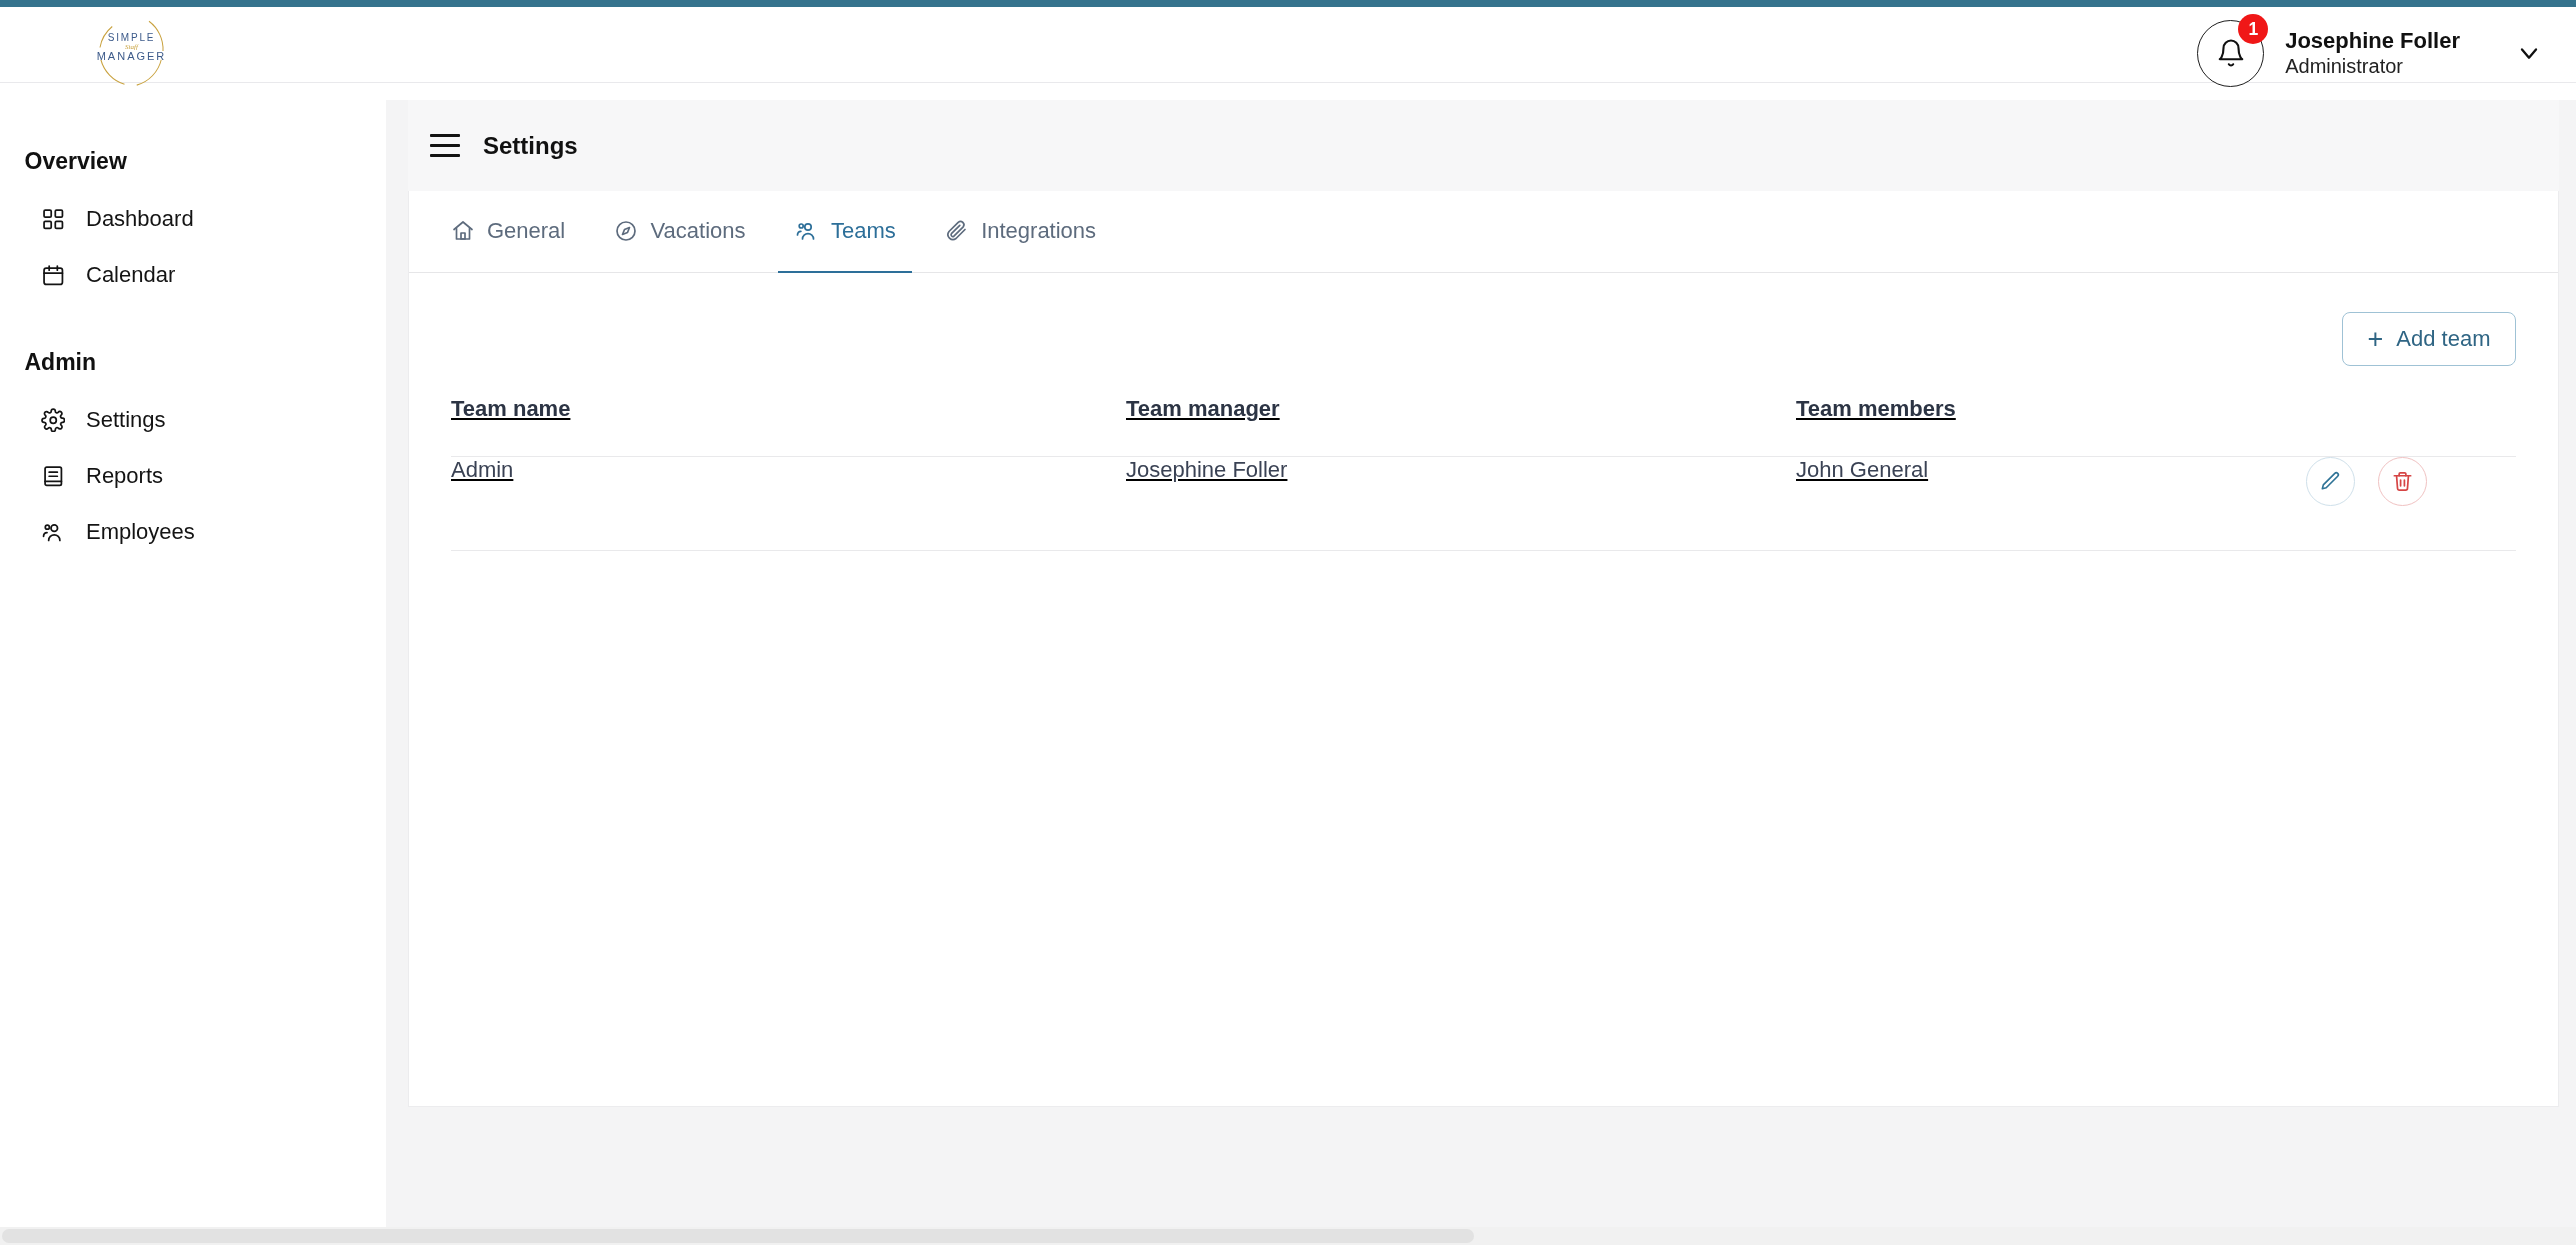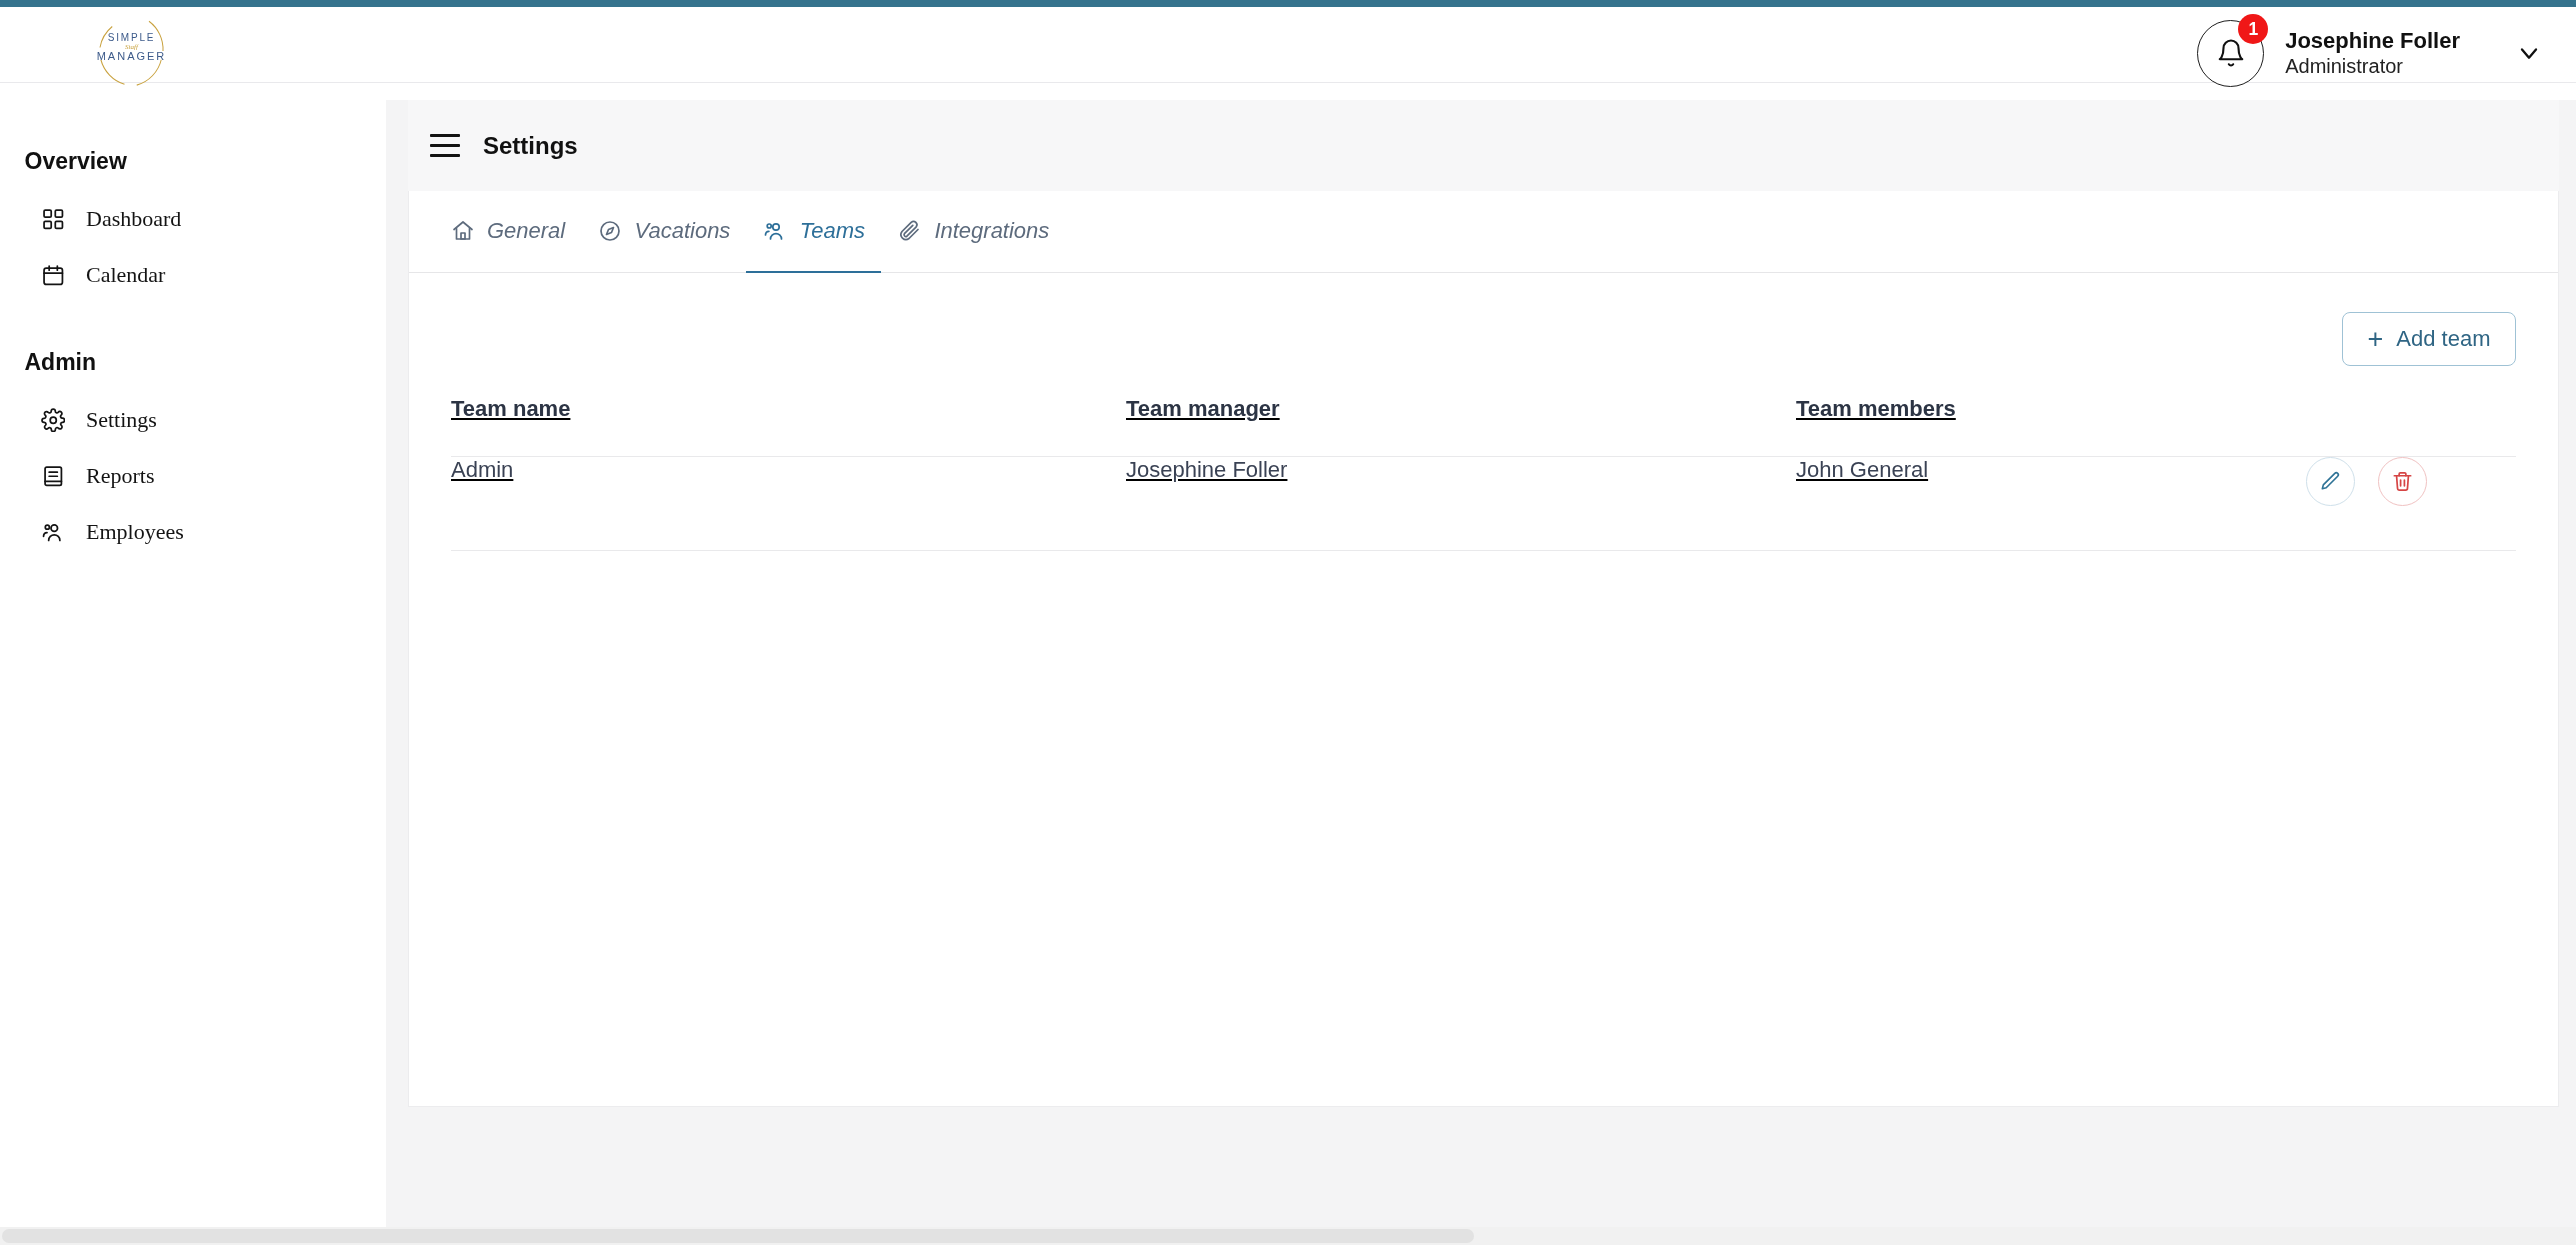--- a/index.html
+++ b/index.html
@@ -153,21 +153,20 @@
   }
   .nav-section-title.second { margin-top: 46px; }
 
   .nav-item {
     display: flex;
     align-items: center;
     gap: 19px;
     height: 56px;
     padding-left: 39px;
     cursor: pointer;
-    font-family: Liberation Serif, serif;
   }
   .nav-icon {
     width: 28px; height: 28px;
     display: flex; align-items: center; justify-content: center;
     flex: 0 0 28px;
   }
   .nav-label {
     font-size: 22px;
     color: #141414;
     font-weight: 400;
@@ -218,22 +217,21 @@
     border-top: none;
   }
 
   
   .tabs {
     display: flex;
     align-items: flex-start;
     height: 82px;
     padding-left: 24.5px;
     border-bottom: 0.9px solid #e6e6e8;
-    gap: 0;
-    font-style: italic;
+    gap: 16px;
   }
   .tab {
     display: flex;
     align-items: center;
     gap: 11.4px;
     height: 82px;
     padding: 0 16px;
     cursor: pointer;
     color: #5d6b7d;
     border-bottom: 2.6px solid transparent;

